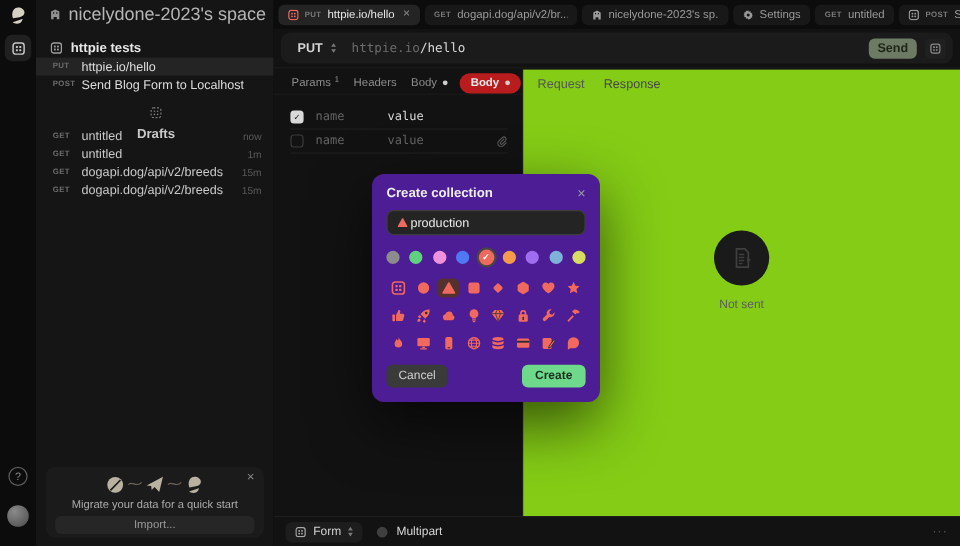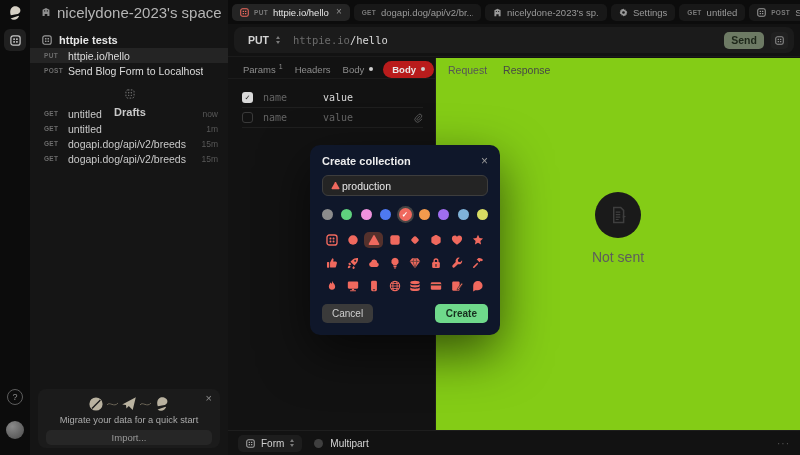--- a/index.html
+++ b/index.html
@@ -90,34 +90,34 @@
   .f-name{width:50px;color:#646464;}
   .f-val{color:#646464;}
   .f-val.filled{color:#d9d9d9;}
   .clip{margin-left:auto;color:#5f5f5f;}
 
   .viewer{flex:1;background:#84cc16;position:relative;}
   .vtabs{height:21px;display:flex;align-items:center;gap:16px;padding:2px 0 0 12px;font-size:10.5px;color:#474747;}
   .vtabs .vt1{color:#565656;}
   .empty{position:absolute;top:134px;left:0;right:0;display:flex;flex-direction:column;align-items:center;gap:11px;}
   .empty-circle{width:46px;height:46px;border-radius:50%;background:#1a1a1a;display:flex;align-items:center;justify-content:center;color:#3f3f3f;}
-  .empty-text{font-size:14px;color:#5d5d5d;text-align:right;}
+  .empty-text{font-size:10px;color:#5d5d5d;text-align:right;}
 
   
   .bottombar{position:absolute;bottom:0;left:0;right:0;height:25px;border-top:1px solid #1e1e1e;background:#121212;
              display:flex;align-items:center;padding:0 10px;gap:12px;}
   .form-pill{height:17px;border-radius:5px;background:#1d1d1d;display:flex;align-items:center;gap:6px;padding:0 8px;color:#a8a8a8;}
   .form-label{font-size:10px;color:#cfcfcf;}
   .mp{display:flex;align-items:center;gap:7px;}
   .mp-dot{width:9px;height:9px;border-radius:50%;background:#3f3f3f;}
   .mp-label{font-size:10px;color:#d6d6d6;}
   .more{margin-left:auto;font-size:10px;color:#565656;letter-spacing:1px;}
 
   
-  .modal{position:absolute;left:310px;top:145px;width:190px;background:#0f172a;border-radius:10px;
+  .modal{position:absolute;left:310px;top:145px;width:190px;background:#4c1d95;border-radius:10px;
          box-shadow:0 18px 50px rgba(0,0,0,.6);padding:10px 12px 12px;z-index:10;}
   .m-head{display:flex;align-items:center;}
   .m-title{font-size:11px;font-weight:700;color:#ededed;}
   .m-close{margin-left:auto;font-size:12px;color:#9a9a9a;line-height:1;}
   .m-input{margin-top:8px;height:21px;background:#242424;border:1px solid #3d3d3d;border-radius:6px;
            display:flex;align-items:center;gap:2px;padding:0 8px;}
   .m-input input{flex:1;min-width:0;background:transparent;border:none;outline:none;color:#e8e8e8;
                  font-size:10.5px;font-family:"Liberation Sans",sans-serif;padding:0;}
   .swatches{margin-top:9px;height:18px;display:flex;align-items:center;justify-content:space-between;}
   .swatch{width:11px;height:11px;border-radius:50%;}

